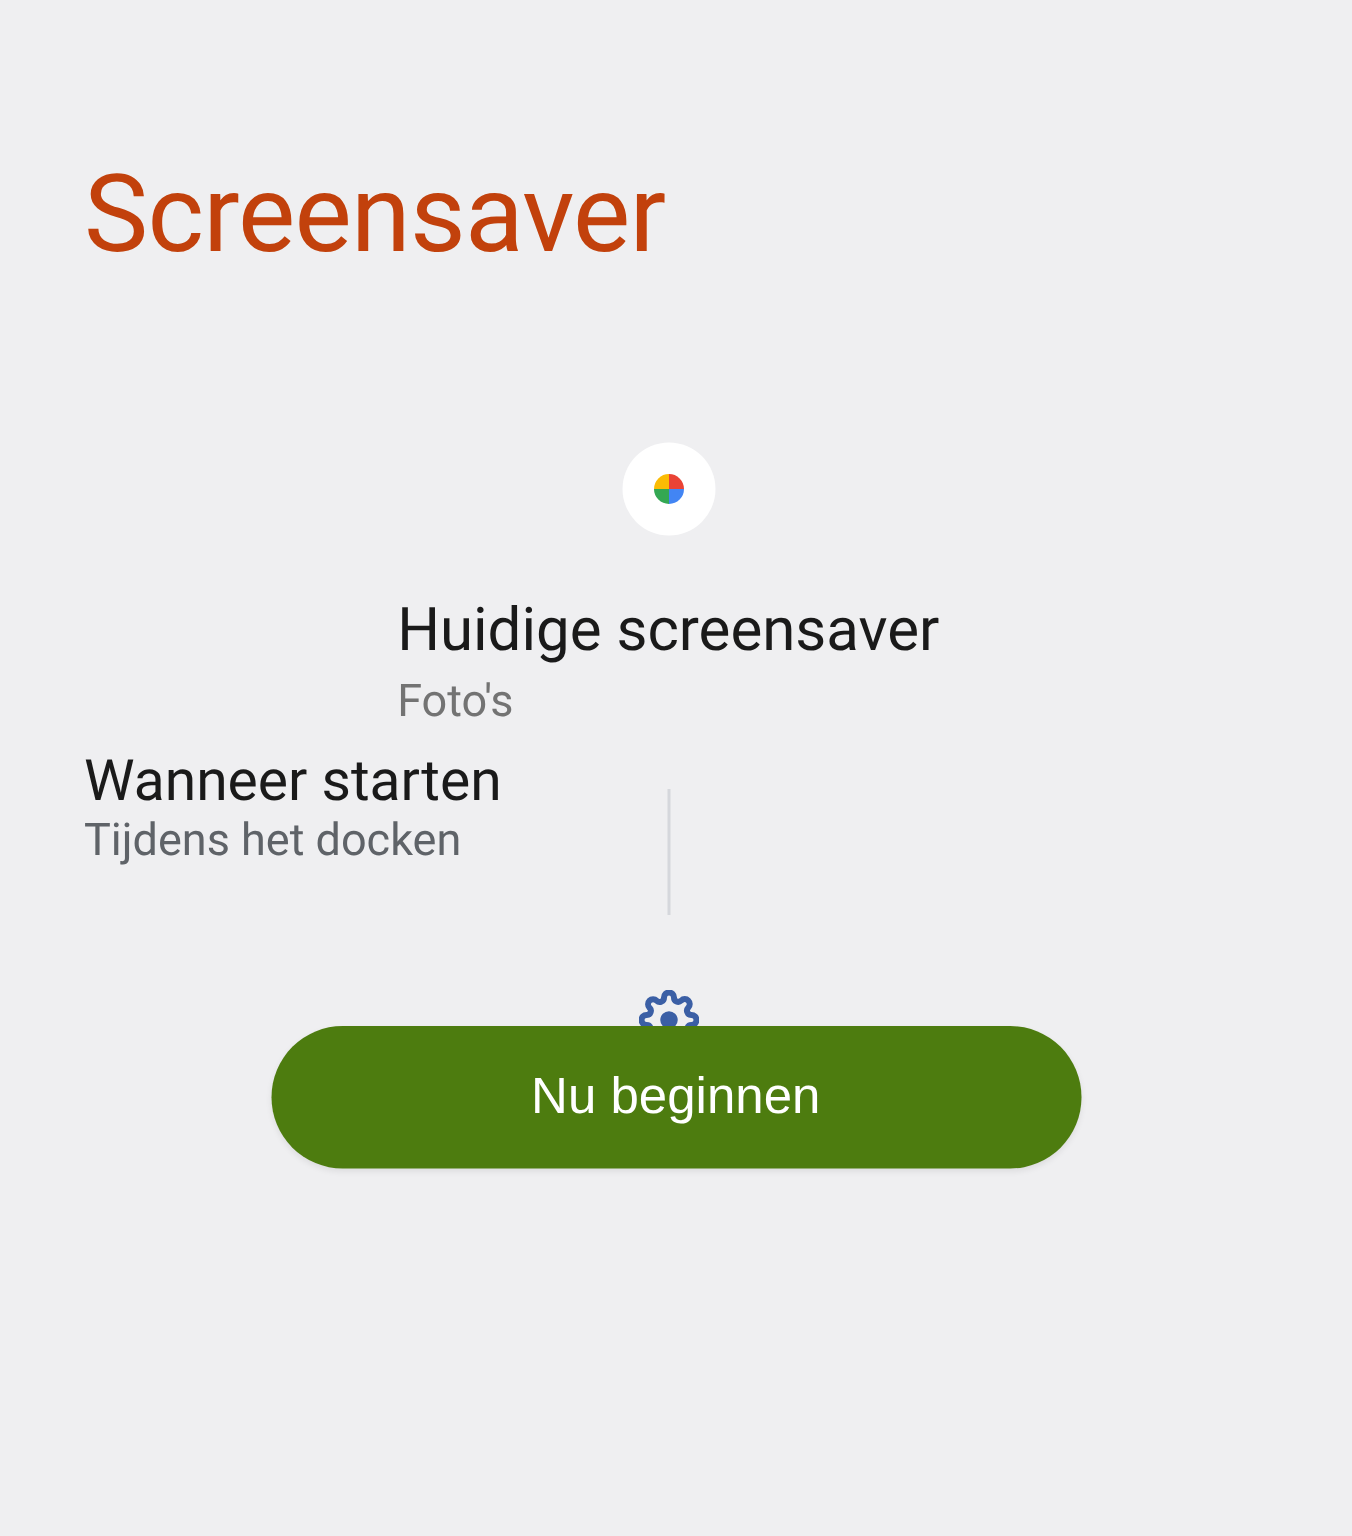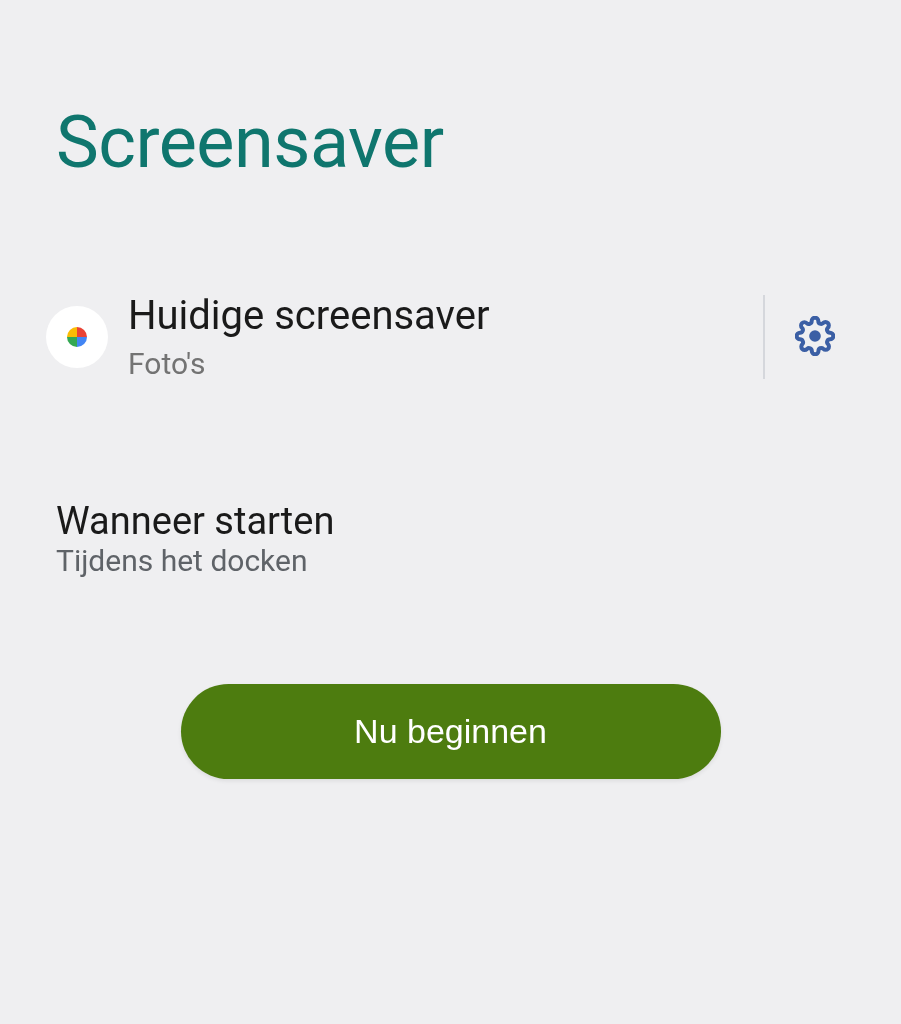--- a/index.html
+++ b/index.html
@@ -8,31 +8,32 @@
       font-family: -apple-system, BlinkMacSystemFont, "Segoe UI", Roboto, Helvetica, Arial, sans-serif;
       background: #efeff1;
       color: #1a1a1a;
       width: 901px;
       height: 1024px;
       overflow: hidden;
     }
     .page-title {
       font-size: 72px;
       font-weight: 400;
-      color: #0f766e;
+      color: #c2410c;
       padding: 100px 56px 0 56px;
       letter-spacing: -0.5px;
     }
     .current-row {
       margin-top: 110px;
       padding: 0 56px 0 46px;
       display: flex;
       align-items: center;
-      gap: 20px;
+      gap: 41px;
       height: 84px;
+      flex-direction: column;
     }
     .photos-icon-wrap {
       width: 62px;
       height: 62px;
       border-radius: 50%;
       background: #ffffff;
       display: flex;
       align-items: center;
       justify-content: center;
       flex: 0 0 auto;

